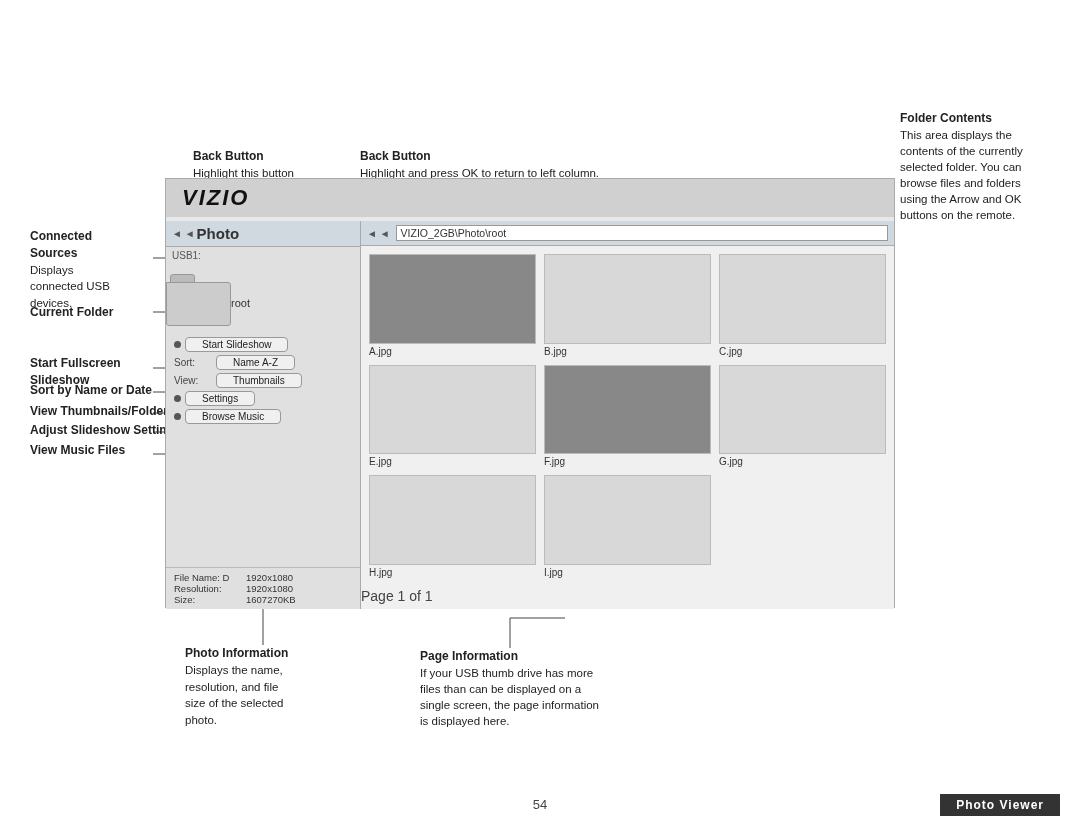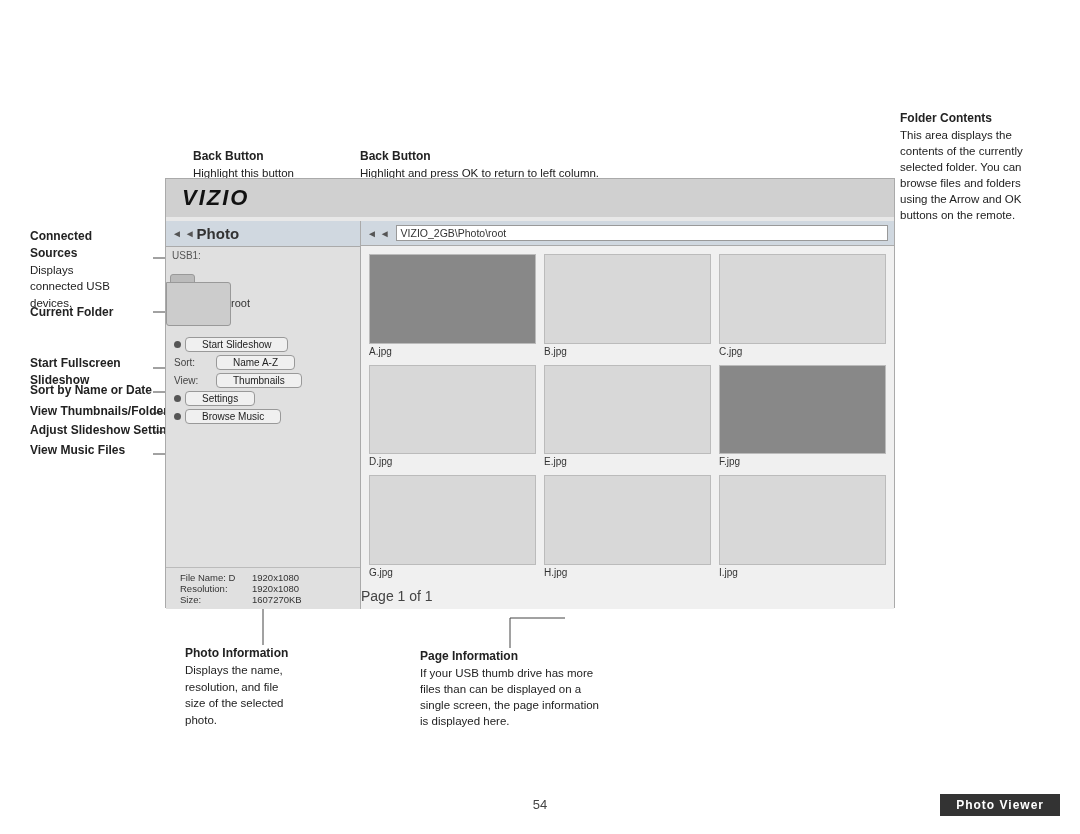--- a/index.html
+++ b/index.html
@@ -139,21 +139,21 @@
     }
     .control-dot {
       width: 7px; height: 7px;
       background: #555;
       border-radius: 50%;
       margin-right: 4px;
       flex-shrink: 0;
     }
 
     .photo-info {
-      padding: 4px 14px;
+      padding: 4px 8px;
       font-size: 9.5px;
       color: #333;
       border-top: 1px solid #bbb;
     }
     .photo-info div {
       display: flex;
     }
     .photo-info .pi-label {
       min-width: 72px;
     }
@@ -468,24 +468,20 @@
           <div class="thumb-box"></div>
           <span class="thumb-label">B.jpg</span>
         </div>
         <div class="thumb-item">
           <div class="thumb-box"></div>
           <span class="thumb-label">C.jpg</span>
         </div>
 
         <div class="thumb-item">
           <div class="thumb-box"></div>
-          <span class="thumb-label">D.jpg</span>
-        </div>
-        <div class="thumb-item">
-          <div class="thumb-box"></div>
           <span class="thumb-label">E.jpg</span>
         </div>
         <div class="thumb-item">
           <div class="thumb-box dark"></div>
           <span class="thumb-label">F.jpg</span>
         </div>
 
         <div class="thumb-item">
           <div class="thumb-box"></div>
           <span class="thumb-label">G.jpg</span>

